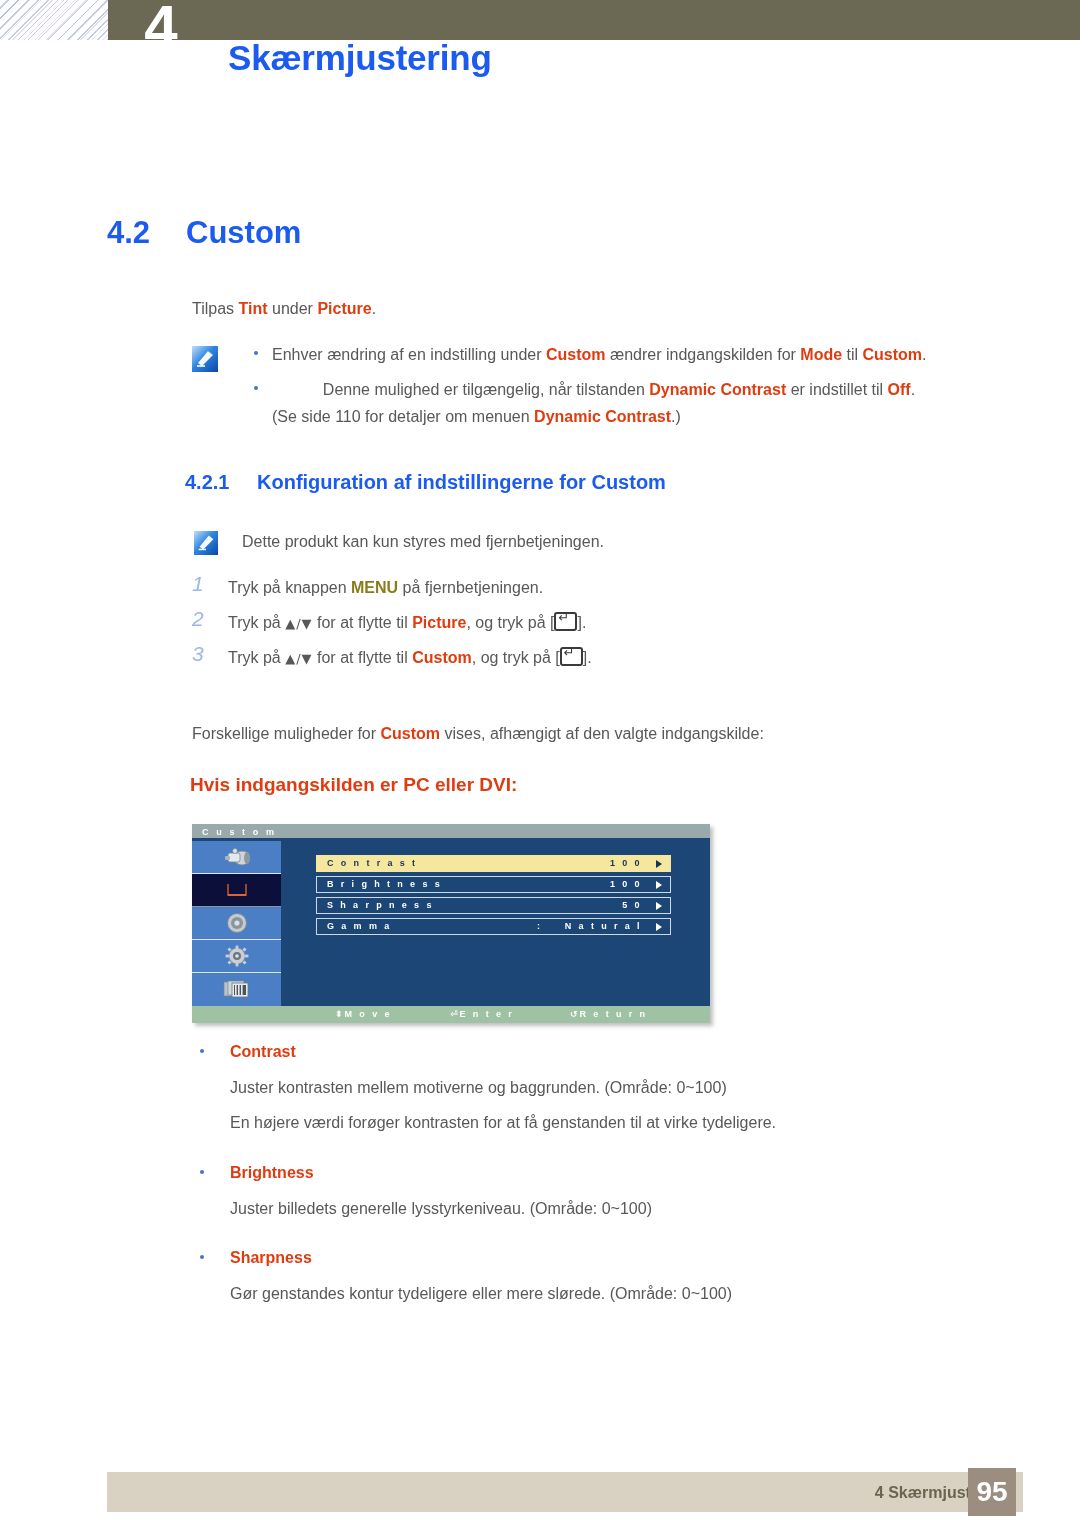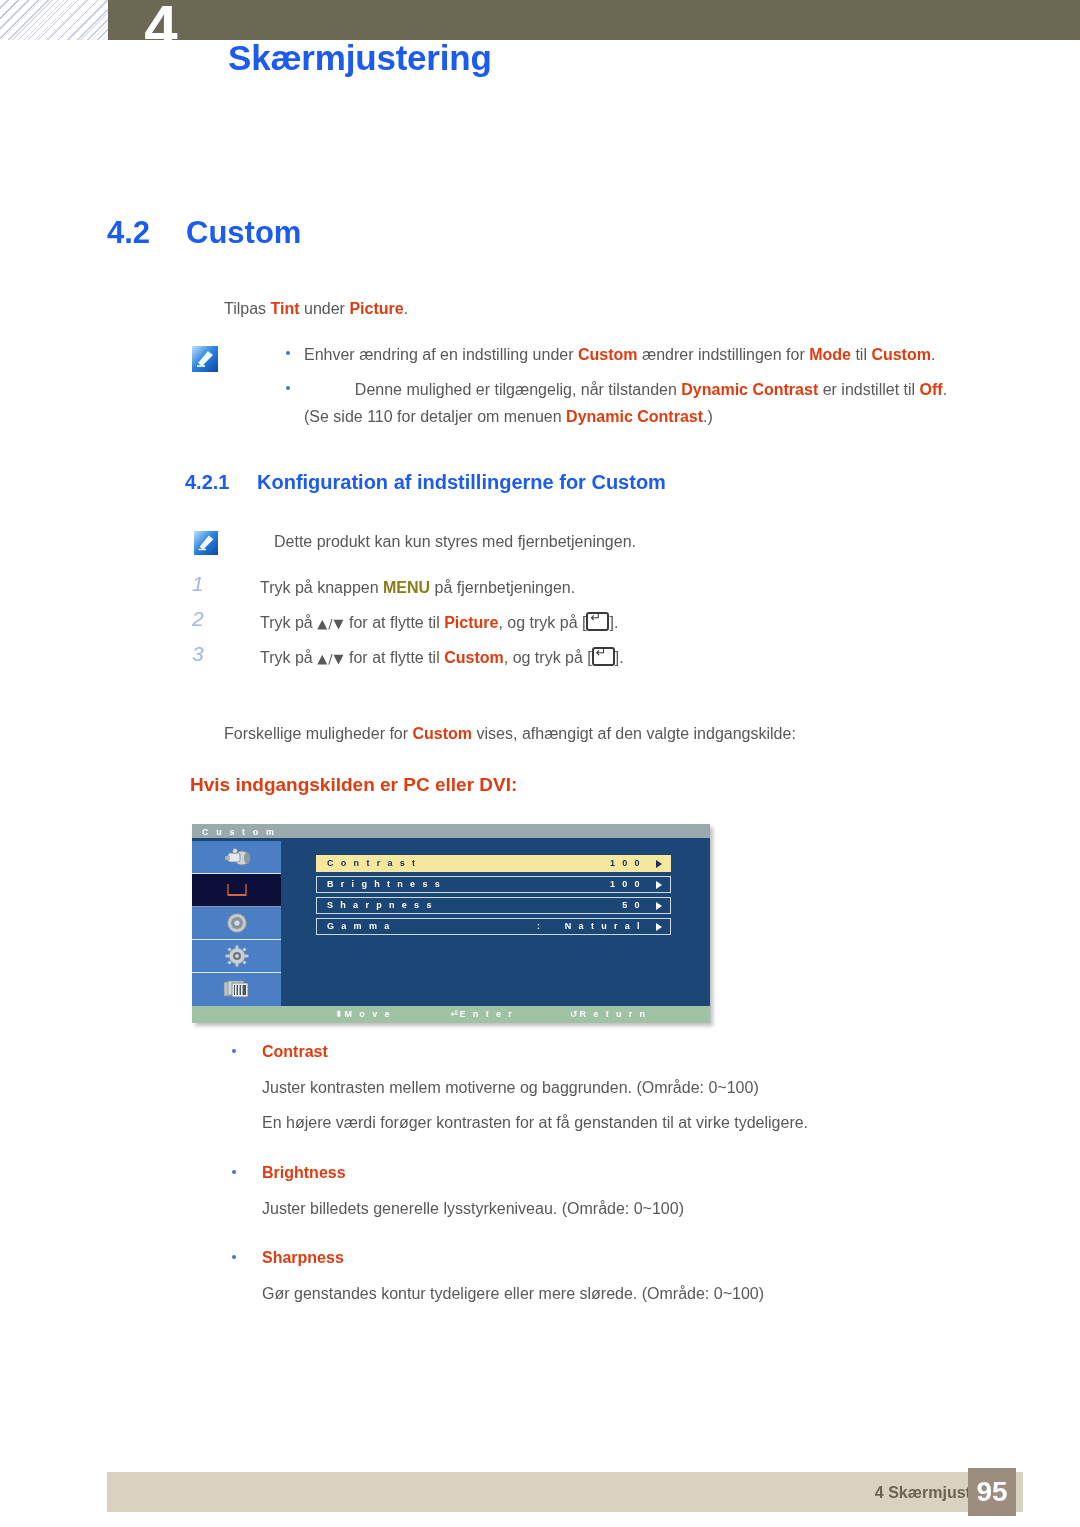--- a/index.html
+++ b/index.html
@@ -38,21 +38,21 @@
   }
   
   #sec-num{
     position:absolute;left:107px;top:215px;font-size:31px;font-weight:700;color:#1b5bf0;
   }
   #sec-title{
     position:absolute;left:186px;top:215px;font-size:31px;font-weight:700;color:#1b5bf0;
   }
   
   .body{
-    font-size:16px;color:#58585a;line-height:1.45;margin-left:32px;
+    font-size:16px;color:#58585a;line-height:1.45;
   }
   .rd{color:#e03c10;font-weight:700;}
   .olive{color:#8a7b18;font-weight:700;}
   #intro{position:absolute;left:192px;top:297px;}
   
   #note1-icon{
     position:absolute;left:192px;top:346px;width:26px;height:26px;
   }
   #note1{
     position:absolute;left:246px;top:343px;width:720px;
@@ -178,21 +178,21 @@
     </defs>
     <rect x="0" y="0" width="26" height="26" fill="url(#ng1)"></rect>
     <path d="M6 17 L16 5 L21 9 L10 20 Z" fill="#ffffff" opacity="0.95"></path>
     <path d="M5 20 L13 20" stroke="#ffffff" stroke-width="1.6" fill="none"></path>
     <path d="M16 5 L21 9" stroke="#6fb4ef" stroke-width="1" fill="none"></path>
   </svg>
 </div>
 <div id="note1" class="body">
   <div class="bullet-row">
     <span class="dot"></span>
-    <span>Enhver ændring af en indstilling under </span><span class="rd">Custom</span><span> ændrer indstillingen for </span><span class="rd">Mode</span><span> til </span><span class="rd">Custom</span><span>.</span>
+    <span>Enhver ændring af en indstilling under </span><span class="rd">Custom</span><span> ændrer indgangskilden for </span><span class="rd">Mode</span><span> til </span><span class="rd">Custom</span><span>.</span>
   </div>
   <div class="bullet-row" style="margin-bottom:4px;text-align:center;">
     <span class="dot"></span>
     <span>Denne mulighed er tilgængelig, når tilstanden </span><span class="rd">Dynamic Contrast</span><span> er indstillet til </span><span class="rd">Off</span><span>.</span>
   </div>
   <div class="subline">
     <span>(Se side 110 for detaljer om menuen </span><span class="rd">Dynamic Contrast</span><span>.)</span>
   </div>
 </div>
 

